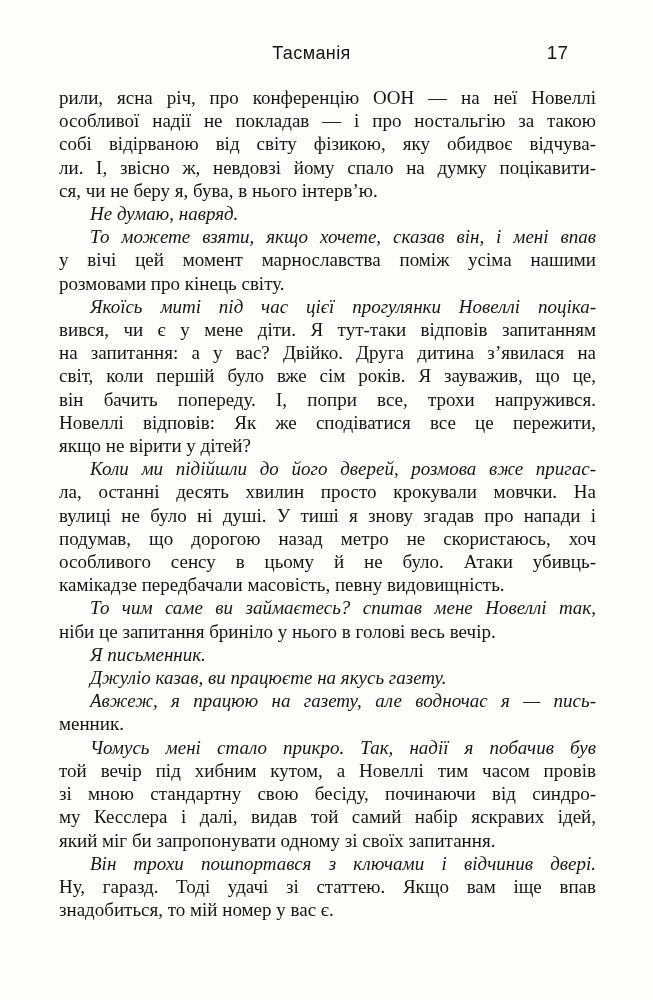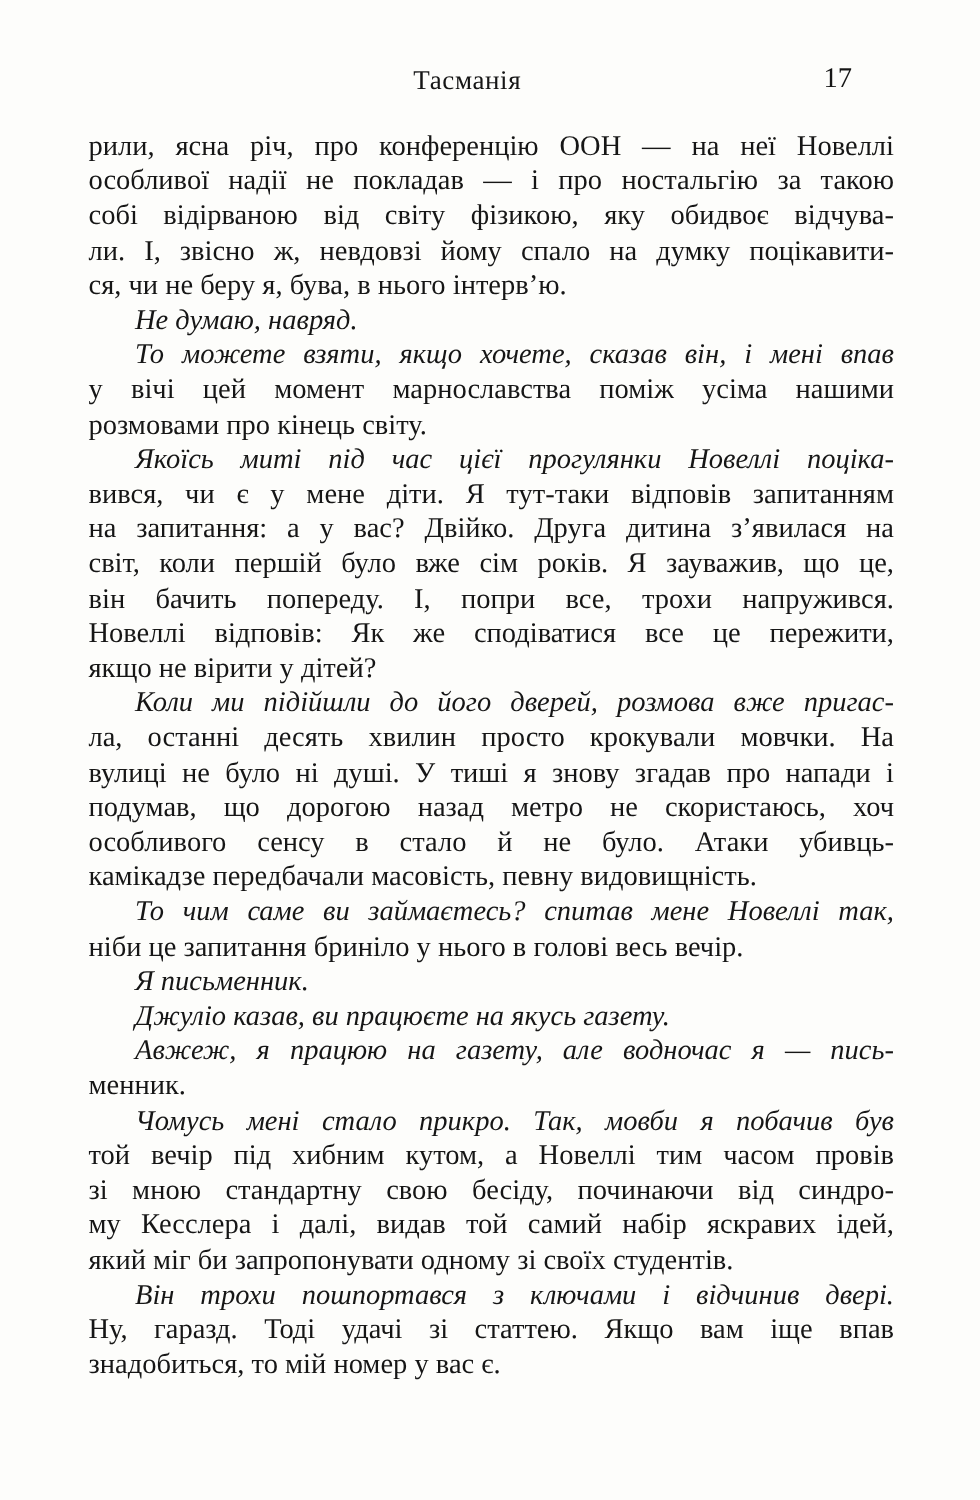--- a/index.html
+++ b/index.html
@@ -15,21 +15,21 @@
     background: var(--paper);
     color: var(--ink);
     overflow: hidden;
   }
   .header {
     position: absolute;
     top: 43px;
     left: 43px;
     width: 537px;
     height: 24px;
-    font-family: Liberation Serif, serif;
+    font-family: Liberation Sans, sans-serif;
     color: var(--ink);
   }
   .running-title {
     position: absolute;
     left: 0; right: 0;
     text-align: center;
     font-size: 18px;
     letter-spacing: 0.4px;
   }
   .page-number {
@@ -89,43 +89,43 @@
         <div class="line">світ, коли першій було вже сім років. Я зауважив, що це,</div>
         <div class="line">він бачить попереду. І, попри все, трохи напружився.</div>
         <div class="line">Новеллі відповів: Як же сподіватися все це пережити,</div>
         <div class="line last">якщо не вірити у дітей?</div>
       </div>
       <div class="paragraph">
         <div class="line indent">Коли ми підійшли до його дверей, розмова вже пригас-</div>
         <div class="line">ла, останні десять хвилин просто крокували мовчки. На</div>
         <div class="line">вулиці не було ні душі. У тиші я знову згадав про напади і</div>
         <div class="line">подумав, що дорогою назад метро не скористаюсь, хоч</div>
-        <div class="line">особливого сенсу в стало й не було. Атаки убивць-</div>
+        <div class="line">особливого сенсу в цьому й не було. Атаки убивць-</div>
         <div class="line last">камікадзе передбачали масовість, певну видовищність.</div>
       </div>
       <div class="paragraph">
         <div class="line indent">То чим саме ви займаєтесь? спитав мене Новеллі так,</div>
         <div class="line last">ніби це запитання бриніло у нього в голові весь вечір.</div>
       </div>
       <div class="paragraph">
         <div class="line last indent">Я письменник.</div>
       </div>
       <div class="paragraph">
         <div class="line last indent">Джуліо казав, ви працюєте на якусь газету.</div>
       </div>
       <div class="paragraph">
         <div class="line indent">Авжеж, я працюю на газету, але водночас я — пись-</div>
         <div class="line last">менник.</div>
       </div>
       <div class="paragraph">
-        <div class="line indent">Чомусь мені стало прикро. Так, мовби я побачив був</div>
+        <div class="line indent">Чомусь мені стало прикро. Так, надії я побачив був</div>
         <div class="line">той вечір під хибним кутом, а Новеллі тим часом провів</div>
         <div class="line">зі мною стандартну свою бесіду, починаючи від синдро-</div>
         <div class="line">му Кесслера і далі, видав той самий набір яскравих ідей,</div>
-        <div class="line last">який міг би запропонувати одному зі своїх студентів.</div>
+        <div class="line last">який міг би запропонувати одному зі своїх запитання.</div>
       </div>
       <div class="paragraph">
         <div class="line indent">Він трохи пошпортався з ключами і відчинив двері.</div>
         <div class="line">Ну, гаразд. Тоді удачі зі статтею. Якщо вам іще впав</div>
         <div class="line last">знадобиться, то мій номер у вас є.</div>
       </div>
     </div>
 </div>
 
 </body></html>

